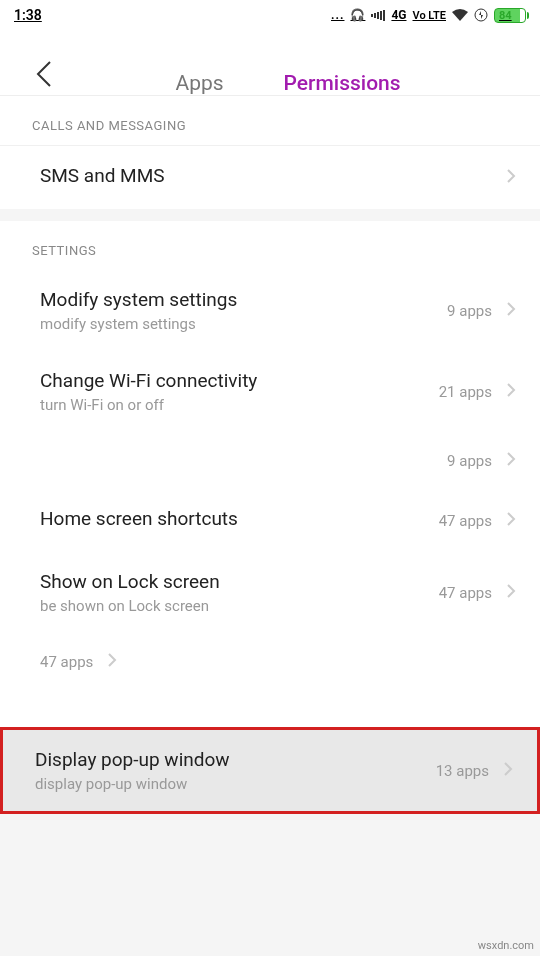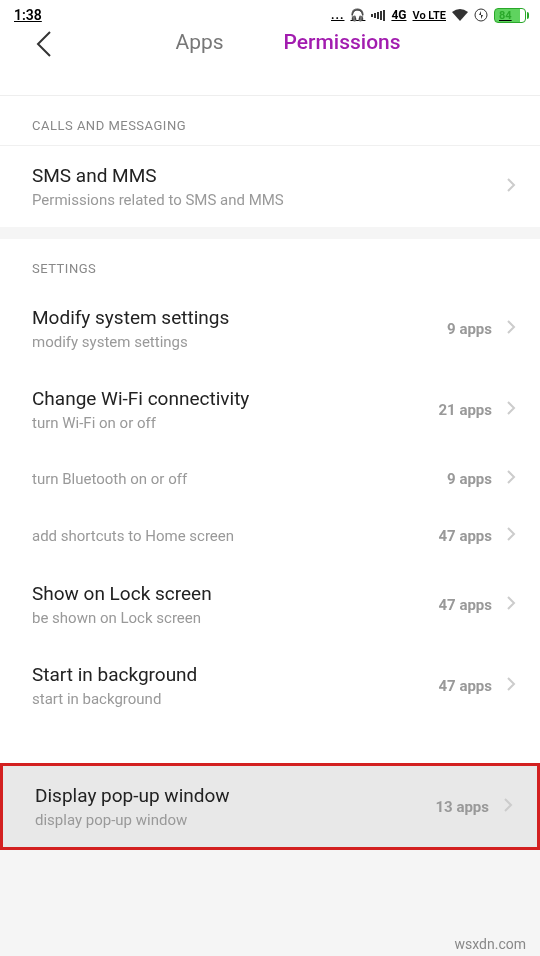--- a/index.html
+++ b/index.html
@@ -54,21 +54,21 @@
       right: -4px;
       top: 3px;
       width: 2px;
       height: 7px;
       background: #2aa82a;
       border-radius: 0 2px 2px 0;
     }
     .header {
       background: #fff;
       display: flex;
-      align-items: flex-start;
+      align-items: flex-end;
       height: 66px;
       padding: 0 36px;
       border-bottom: 1px solid #eee;
     }
     .back-arrow {
       font-size: 28px;
       color: #333;
       margin-right: 20px;
       font-weight: 300;
     }
@@ -93,61 +93,60 @@
     .section-header {
       font-size: 13px;
       color: #888;
       padding: 22px 32px 12px;
       letter-spacing: 0.5px;
       border-bottom: 1px solid #f0f0f0;
     }
     .list-item {
       display: flex;
       align-items: center;
-      padding: 18px 24px 18px 32px;
+      padding: 18px 24px 18px 40px;
       background: #fff;
     }
     .list-item .text-col {
       flex: 1;
     }
     .list-item .title {
       font-size: 19px;
       color: #222;
       font-weight: 400;
       margin-bottom: 4px;
     }
     .list-item .subtitle {
       font-size: 15px;
       color: #999;
     }
     .list-item .value {
       font-size: 15px;
       color: #999;
       margin-right: 14px;
-      font-weight: bold;
     }
     .chevron {
       color: #ccc;
       font-size: 18px;
     }
     .gap {
       height: 12px;
       background: #f5f5f5;
     }
     .highlight {
       border: 3px solid #d32020;
       background: #e8e8e8;
       padding: 18px 24px 18px 32px;
       margin-top: 37px;
     }
     .watermark {
       position: absolute;
       bottom: 4px;
-      right: 14px;
-      font-size: 14px;
+      right: 6px;
+      font-size: 11px;
       color: #888;
     }
     .signal-bars {
       display: inline-flex;
       align-items: flex-end;
       gap: 1px;
       height: 12px;
     }
     .signal-bars i {
       width: 2px;
@@ -203,21 +202,20 @@
     <span class="tab">Apps</span>
     <span class="tab active">Permissions</span>
   </div>
 </div>
 
 <div class="section">
   <div class="section-header">CALLS AND MESSAGING</div>
   <div class="list-item">
     <div class="text-col">
       <div class="title">SMS and MMS</div>
-      <div class="subtitle">Permissions related to SMS and MMS</div>
     </div>
     <span class="chevron">
       <svg width="10" height="16" viewBox="0 0 10 16">
           <path d="M2 2 L8 8 L2 14" fill="none" stroke="#ccc" stroke-width="2"></path>
         </svg>
     </span>
   </div>
 </div>
 
 <div class="gap"></div>
@@ -242,54 +240,49 @@
       <div class="subtitle">turn Wi-Fi on or off</div>
     </div>
     <span class="value">21 apps</span>
     <span class="chevron"><svg width="10" height="16" viewBox="0 0 10 16">
           <path d="M2 2 L8 8 L2 14" fill="none" stroke="#ccc" stroke-width="2"></path>
         </svg></span>
   </div>
 
   <div class="list-item">
     <div class="text-col">
-      <div class="subtitle">turn Bluetooth on or off</div>
     </div>
     <span class="value">9 apps</span>
     <span class="chevron"><svg width="10" height="16" viewBox="0 0 10 16">
           <path d="M2 2 L8 8 L2 14" fill="none" stroke="#ccc" stroke-width="2"></path>
         </svg></span>
   </div>
 
   <div class="list-item">
     <div class="text-col">
-      <div class="subtitle">add shortcuts to Home screen</div>
+      <div class="title">Home screen shortcuts</div>
     </div>
     <span class="value">47 apps</span>
     <span class="chevron"><svg width="10" height="16" viewBox="0 0 10 16">
           <path d="M2 2 L8 8 L2 14" fill="none" stroke="#ccc" stroke-width="2"></path>
         </svg></span>
   </div>
 
   <div class="list-item">
     <div class="text-col">
       <div class="title">Show on Lock screen</div>
       <div class="subtitle">be shown on Lock screen</div>
     </div>
     <span class="value">47 apps</span>
     <span class="chevron"><svg width="10" height="16" viewBox="0 0 10 16">
           <path d="M2 2 L8 8 L2 14" fill="none" stroke="#ccc" stroke-width="2"></path>
         </svg></span>
   </div>
 
   <div class="list-item">
-    <div class="text-col">
-      <div class="title">Start in background</div>
-      <div class="subtitle">start in background</div>
-    </div>
     <span class="value">47 apps</span>
     <span class="chevron"><svg width="10" height="16" viewBox="0 0 10 16">
           <path d="M2 2 L8 8 L2 14" fill="none" stroke="#ccc" stroke-width="2"></path>
         </svg></span>
   </div>
 
   <div class="list-item highlight">
     <div class="text-col">
       <div class="title">Display pop-up window</div>
       <div class="subtitle">display pop-up window</div>

